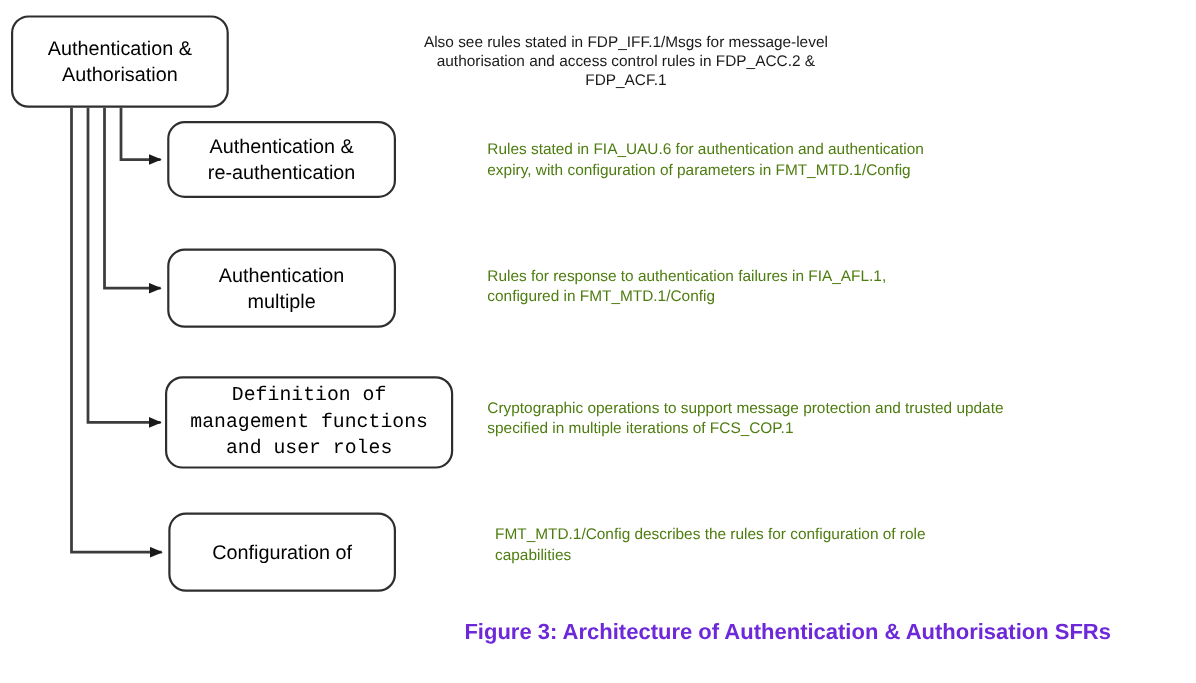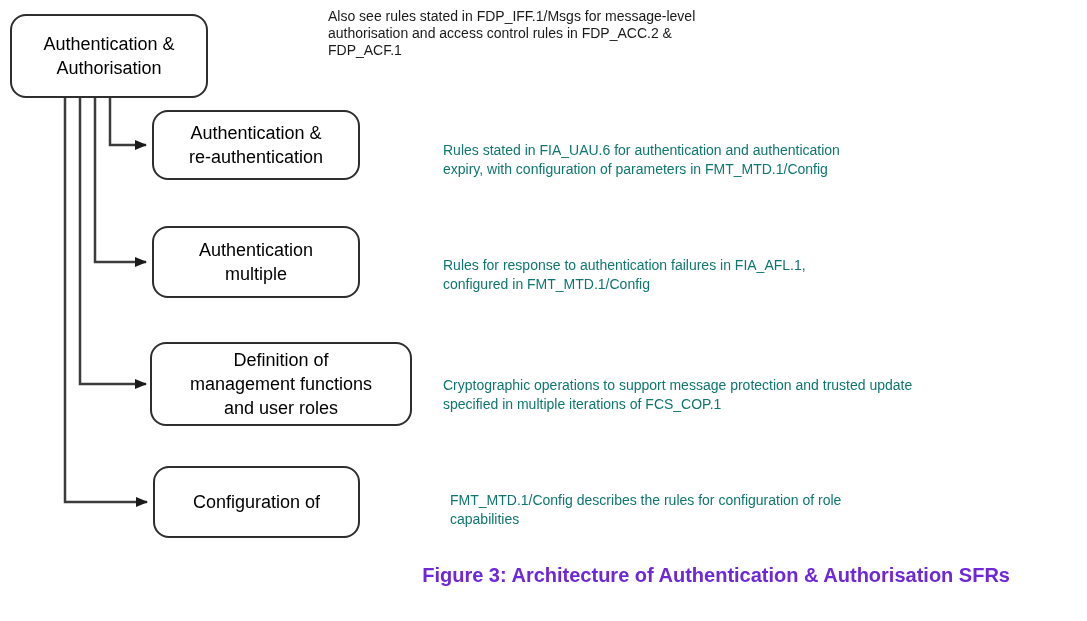--- a/index.html
+++ b/index.html
@@ -33,39 +33,39 @@
     text-align: center;
     font-size: 18px;
     line-height: 24px;
     color: #000000;
   }
   .node span { display: block; white-space: nowrap; }
 
   .node-root   { left: 10px;  top: 14px;  width: 198px; height: 84px; }
   .node-child1 { left: 152px; top: 110px; width: 208px; height: 70px; }
   .node-child2 { left: 152px; top: 226px; width: 208px; height: 72px; justify-content: center; }
-  .node-child3 { left: 150px; top: 342px; width: 262px; height: 84px; }
+  .node-child3 { left: 150px; top: 342px; width: 262px; height: 84px; font-family: Liberation Mono, monospace; }
   .node-child4 { left: 153px; top: 466px; width: 207px; height: 72px; }
 
   .top-note {
     position: absolute;
-    left: 328px; top: 8px; width: 482px;
+    left: 328px; top: 30px; width: 482px;
+    text-align: center;
     font-size: 14px;
     line-height: 17px;
     color: #1a1a1a;
   }
   .top-note span { display: block; }
 
   .annotation {
     position: absolute;
     font-size: 14px;
     line-height: 19px;
-    color: #0f766e;
+    color: #4d7c0f;
     white-space: nowrap;
-    margin-top: 15px;
   }
   .annotation span { display: block; }
   .ann1 { left: 443px; top: 126px; }
   .ann2 { left: 443px; top: 241px; }
   .ann3 { left: 443px; top: 361px; }
   .ann4 { left: 450px; top: 476px; }
 
   .caption {
     position: absolute;
     left: 0; top: 564px; width: 1010px;

